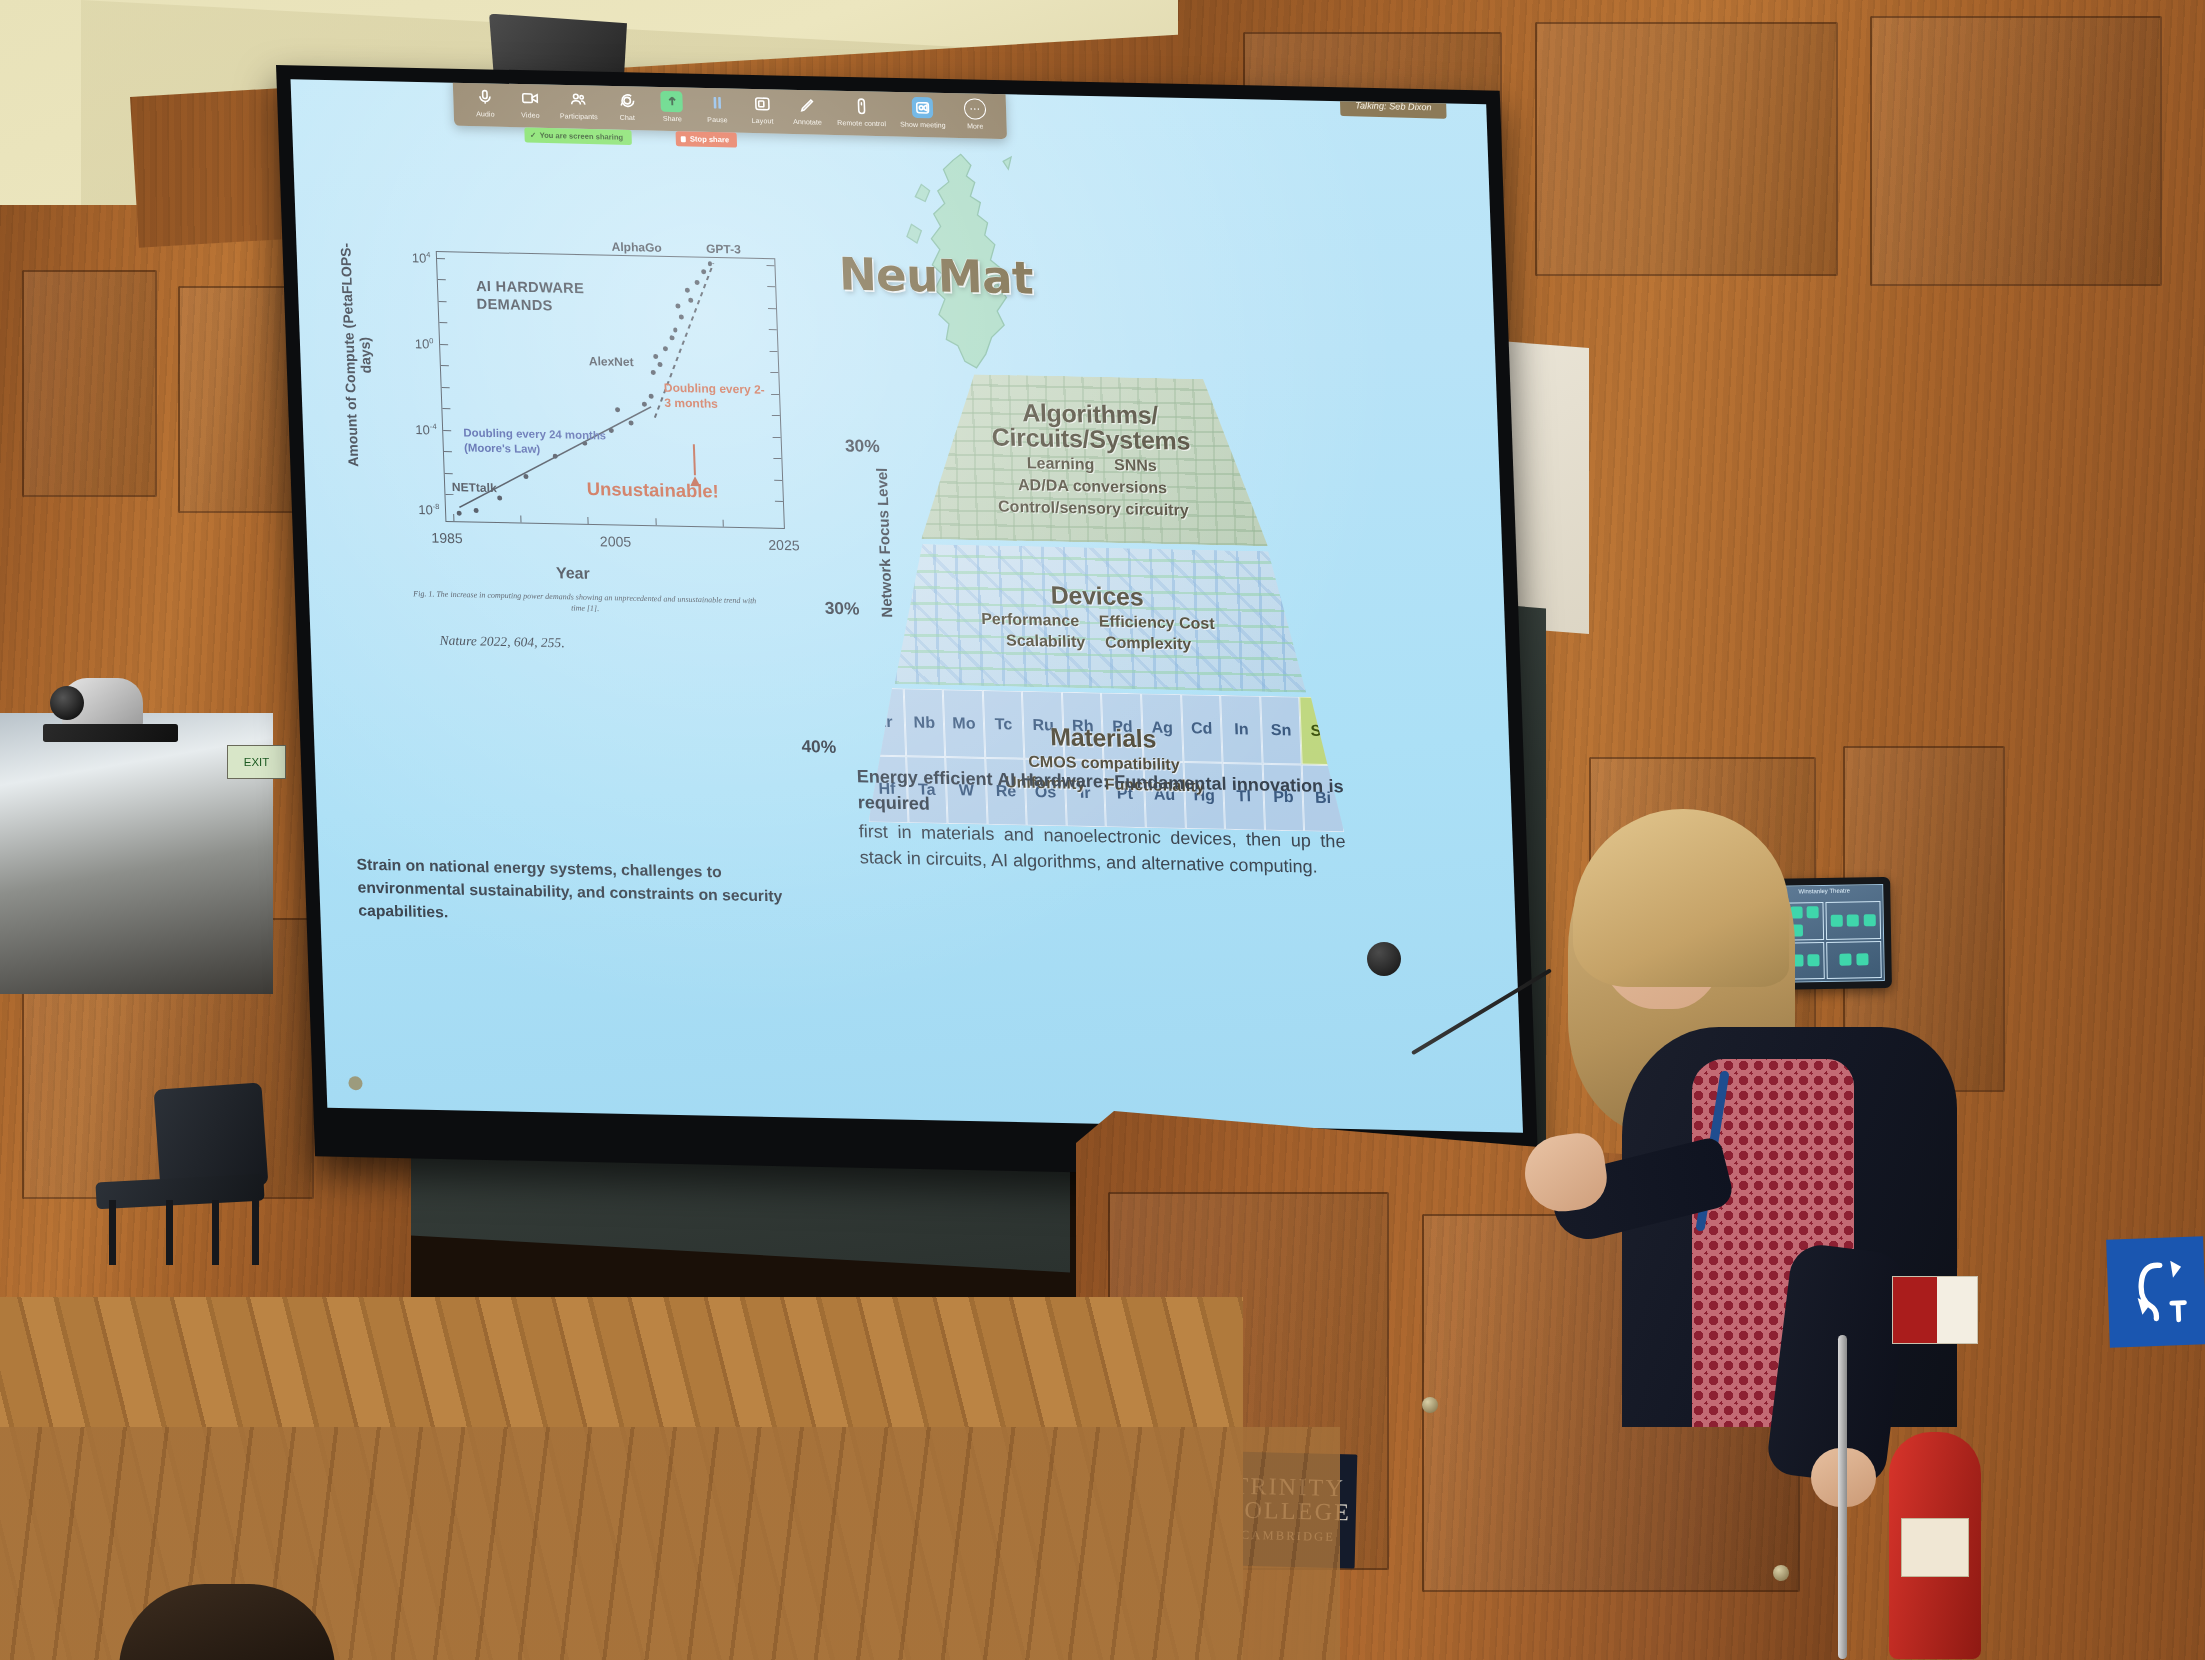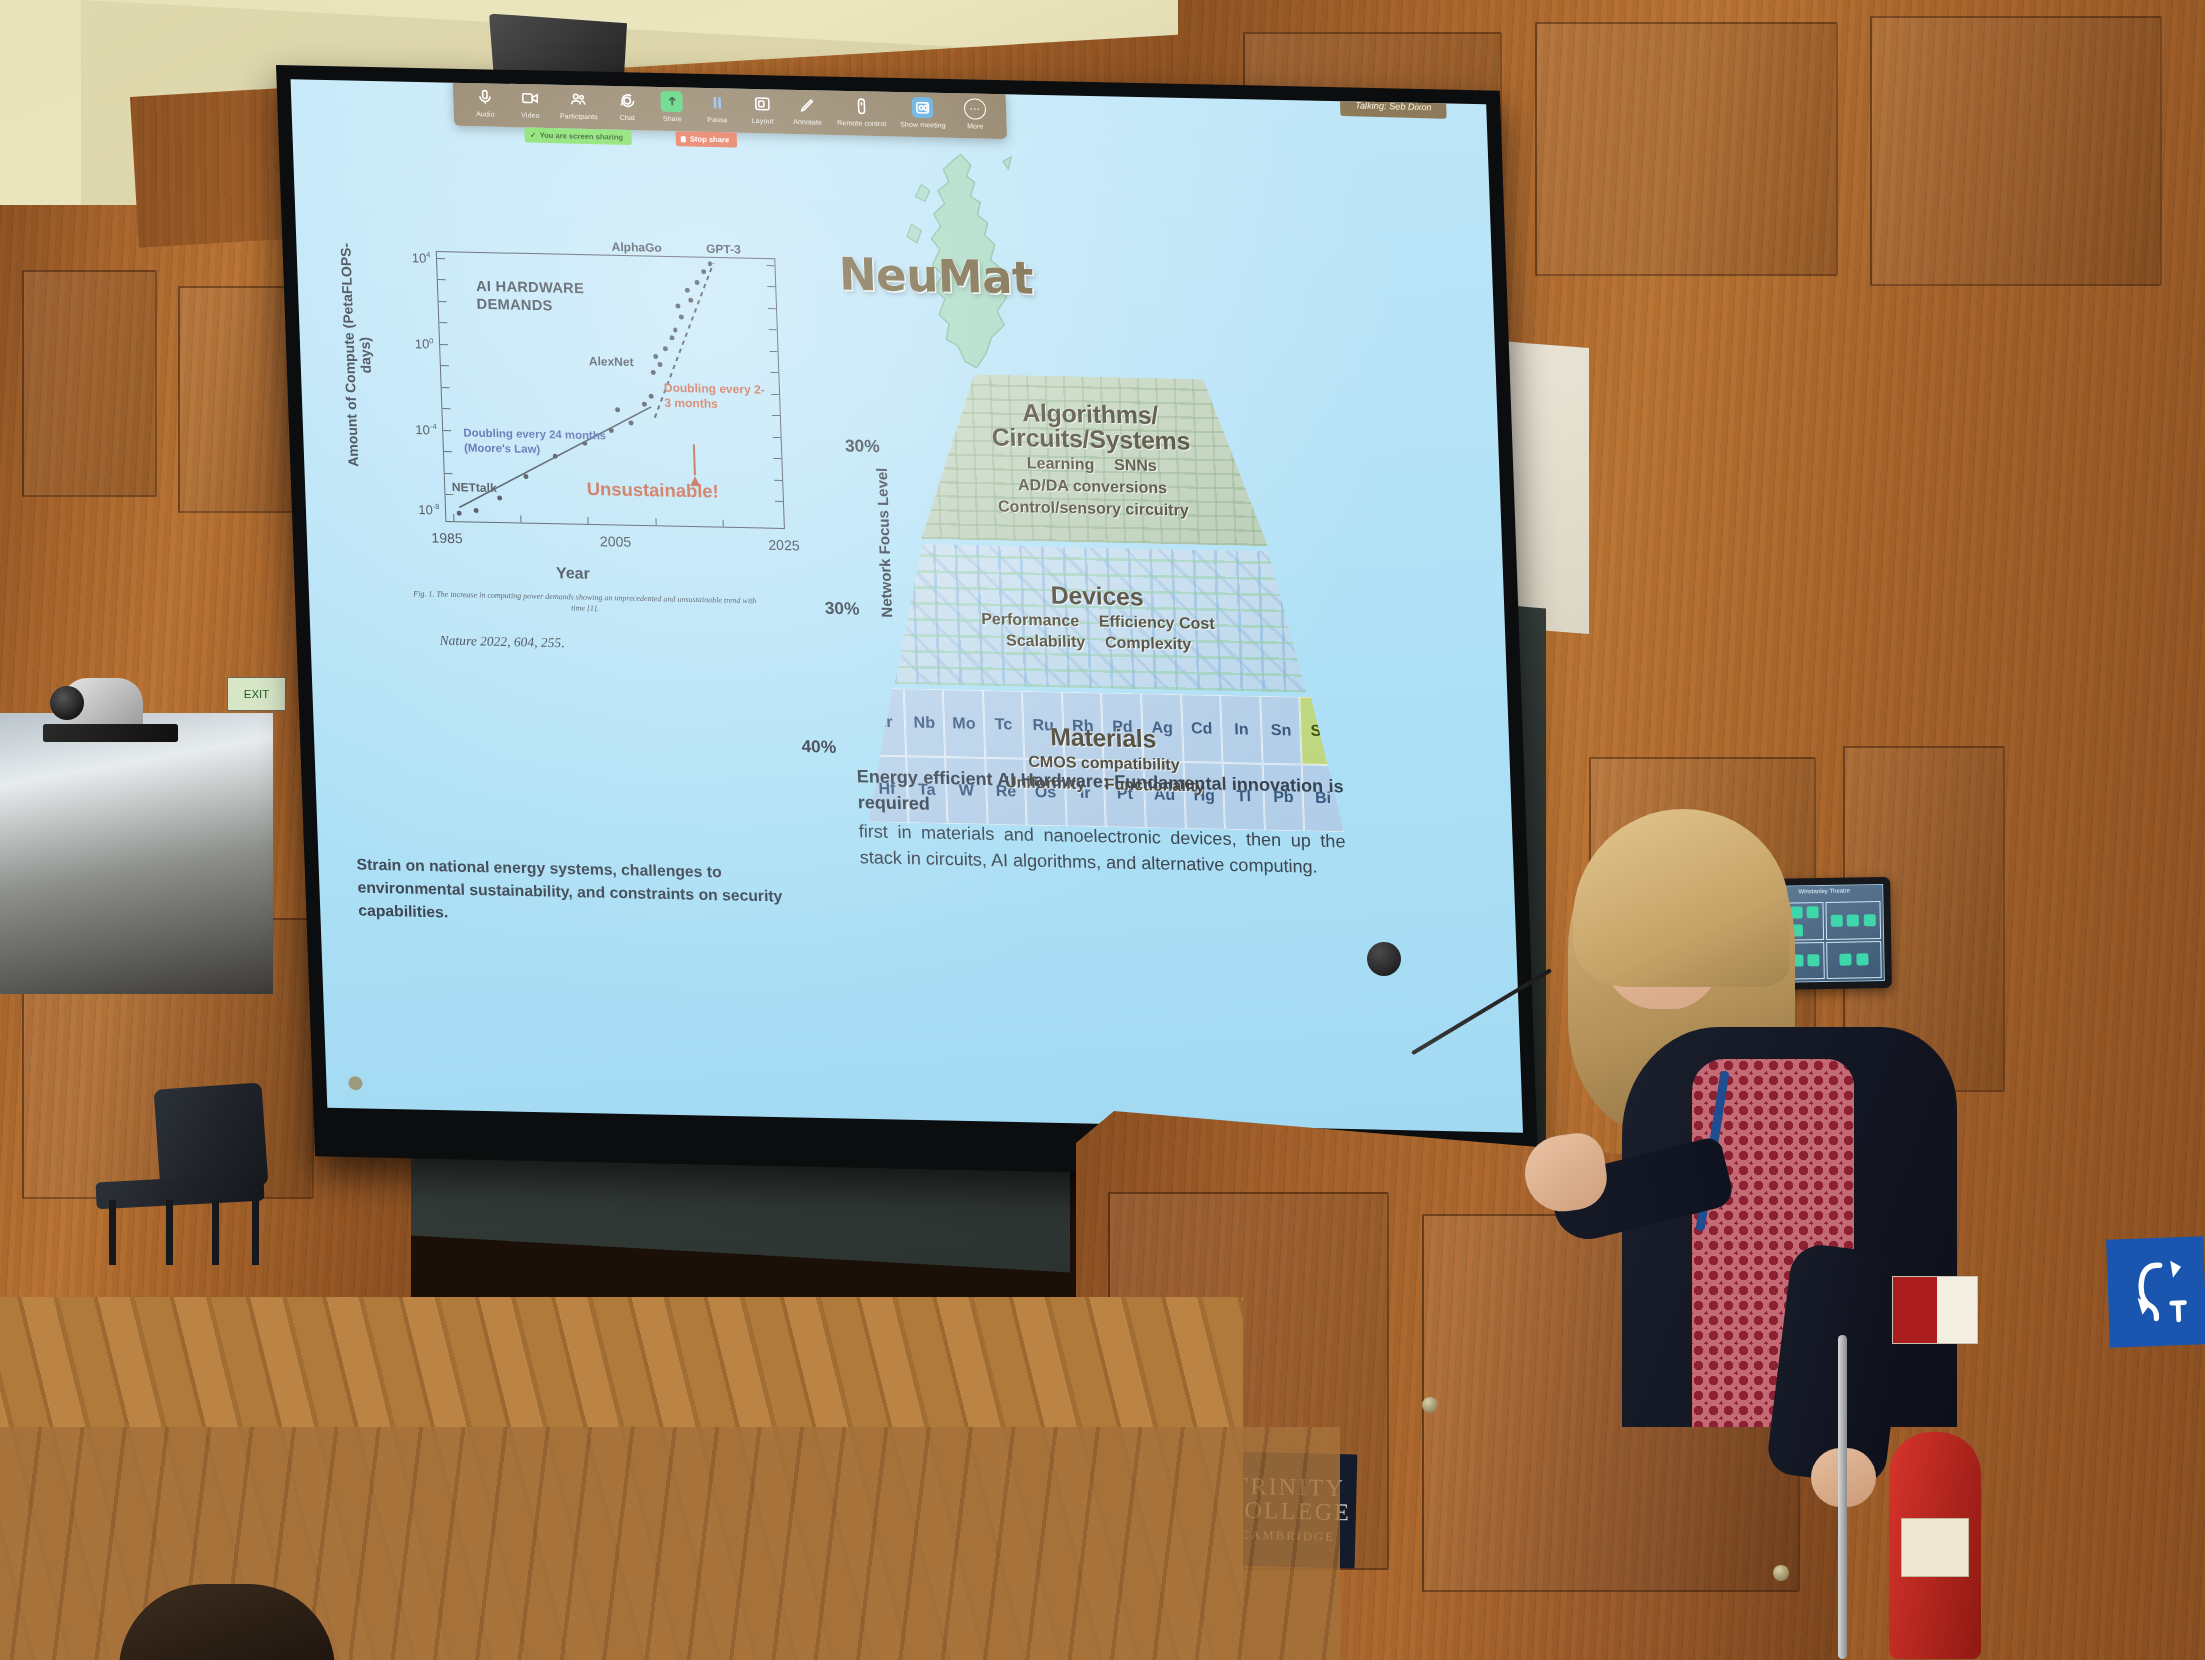--- a/index.html
+++ b/index.html
@@ -362,21 +362,21 @@
     position:absolute; left:62px; top:678px; width:81px; height:51px;
     background: linear-gradient(140deg,#e6e6e6,#9a9a9a); border-radius:25px 25px 6.5px 6.5px;
   }
   #camera:before{
     content:""; position:absolute; left:-12px; top:7.6px; width:34px; height:34px;
     background: radial-gradient(circle at 38% 34%, #555, #000); border-radius:50%;
   }
   #camera-base{ position:absolute; left:43px; top:724px; width:135px; height:18.4px;
     background: linear-gradient(120deg,#2a2a2a,#101010); border-radius:2.7px; }
   #exit-sign{
-    position:absolute; left:227px; top:677px; width:59px; height:34px;
+    position:absolute; left:227px; top:745px; width:59px; height:34px;
     background:#d8e6c8; border:1.6px solid #6a6a5a; display:flex; align-items:center; justify-content:center;
     color:#1d5a22; font-size:11.4px;
   }
   #doorway{
     position:absolute; left:0px; top:713px; width:273px; height:281px;
     background: linear-gradient(170deg,#b9c3ca 0%, #e7ecee 22%, #8d8f8b 55%, #3c3a36 100%);
   }
   #chair{ position:absolute; left:96px; top:1086px; width:168px; height:162px; }
   #chair .seat{ position:absolute; left:0; top:92px; width:168px; height:27px;
     background: linear-gradient(120deg,#2c3138,#14171b); border-radius:5.4px; transform: rotate(-3deg);}

